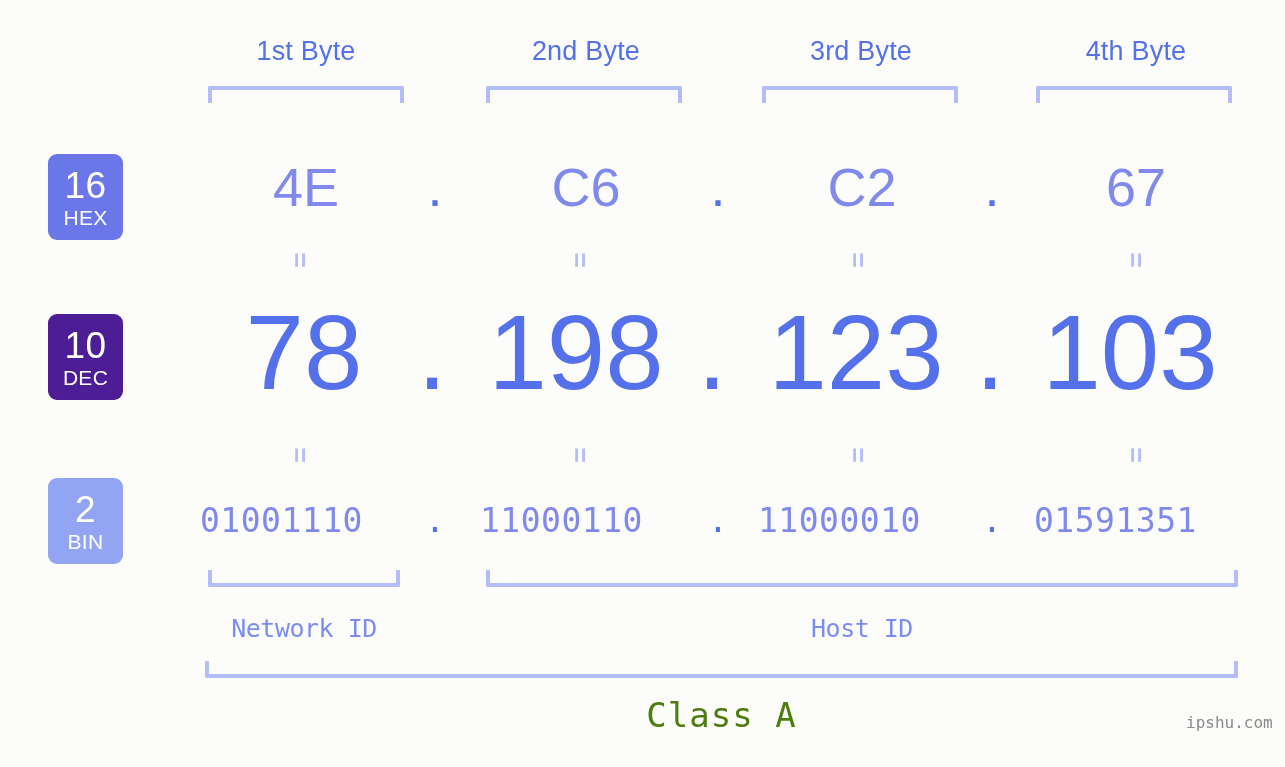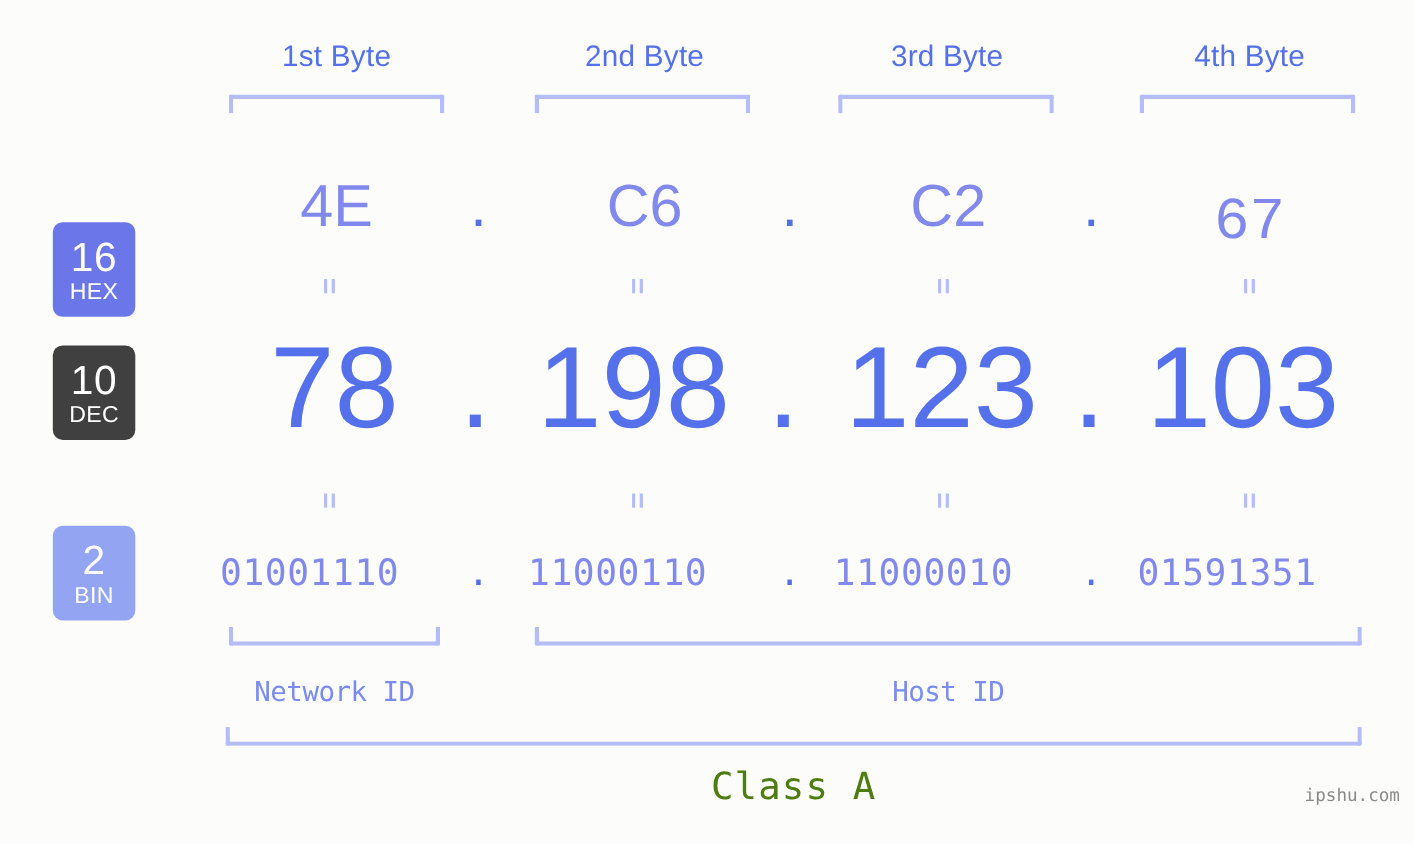--- a/index.html
+++ b/index.html
@@ -143,40 +143,40 @@
   <div class="abs byte-title" style="left:206px;top:36px;width:200px;">1st Byte</div>
   <div class="abs byte-title" style="left:486px;top:36px;width:200px;">2nd Byte</div>
   <div class="abs byte-title" style="left:761px;top:36px;width:200px;">3rd Byte</div>
   <div class="abs byte-title" style="left:1036px;top:36px;width:200px;">4th Byte</div>
 
   <div class="abs bracket-top" style="left:208px;top:86px;width:196px;"></div>
   <div class="abs bracket-top" style="left:486px;top:86px;width:196px;"></div>
   <div class="abs bracket-top" style="left:762px;top:86px;width:196px;"></div>
   <div class="abs bracket-top" style="left:1036px;top:86px;width:196px;"></div>
 
-  <div class="abs badge" style="left:48px;top:154px;background:#6b77e8;margin-top:48px;">
+  <div class="abs badge" style="left:48px;top:154px;background:#6b77e8;">
     <span class="num">16</span>
     <span class="lbl">HEX</span>
   </div>
-  <div class="abs badge" style="left:48px;top:314px;background:#404040;">
+  <div class="abs badge" style="left:48px;top:314px;background:#4c1d95;">
     <span class="num">10</span>
     <span class="lbl">DEC</span>
   </div>
   <div class="abs badge" style="left:48px;top:478px;background:#93a4f2;">
     <span class="num">2</span>
     <span class="lbl">BIN</span>
   </div>
 
   <div class="abs hex-val" style="left:206px;top:160px;width:200px;">4E</div>
   <div class="abs hex-dot" style="left:400px;top:160px;width:70px;">.</div>
   <div class="abs hex-val" style="left:486px;top:160px;width:200px;">C6</div>
   <div class="abs hex-dot" style="left:683px;top:160px;width:70px;">.</div>
   <div class="abs hex-val" style="left:762px;top:160px;width:200px;">C2</div>
   <div class="abs hex-dot" style="left:957px;top:160px;width:70px;">.</div>
-  <div class="abs hex-val" style="left:1036px;top:176px;width:200px;font-family:Liberation Mono, monospace;">67</div>
+  <div class="abs hex-val" style="left:1036px;top:160px;width:200px;">67</div>
 
   <div class="abs eq" style="left:288px;top:247px;">=</div>
   <div class="abs eq" style="left:568px;top:247px;">=</div>
   <div class="abs eq" style="left:846px;top:247px;">=</div>
   <div class="abs eq" style="left:1124px;top:247px;">=</div>
 
   <div class="abs dec-val" style="left:196px;top:300px;width:216px;">78</div>
   <div class="abs dec-dot" style="left:392px;top:300px;width:80px;">.</div>
   <div class="abs dec-val" style="left:468px;top:300px;width:216px;">198</div>
   <div class="abs dec-dot" style="left:672px;top:300px;width:80px;">.</div>

